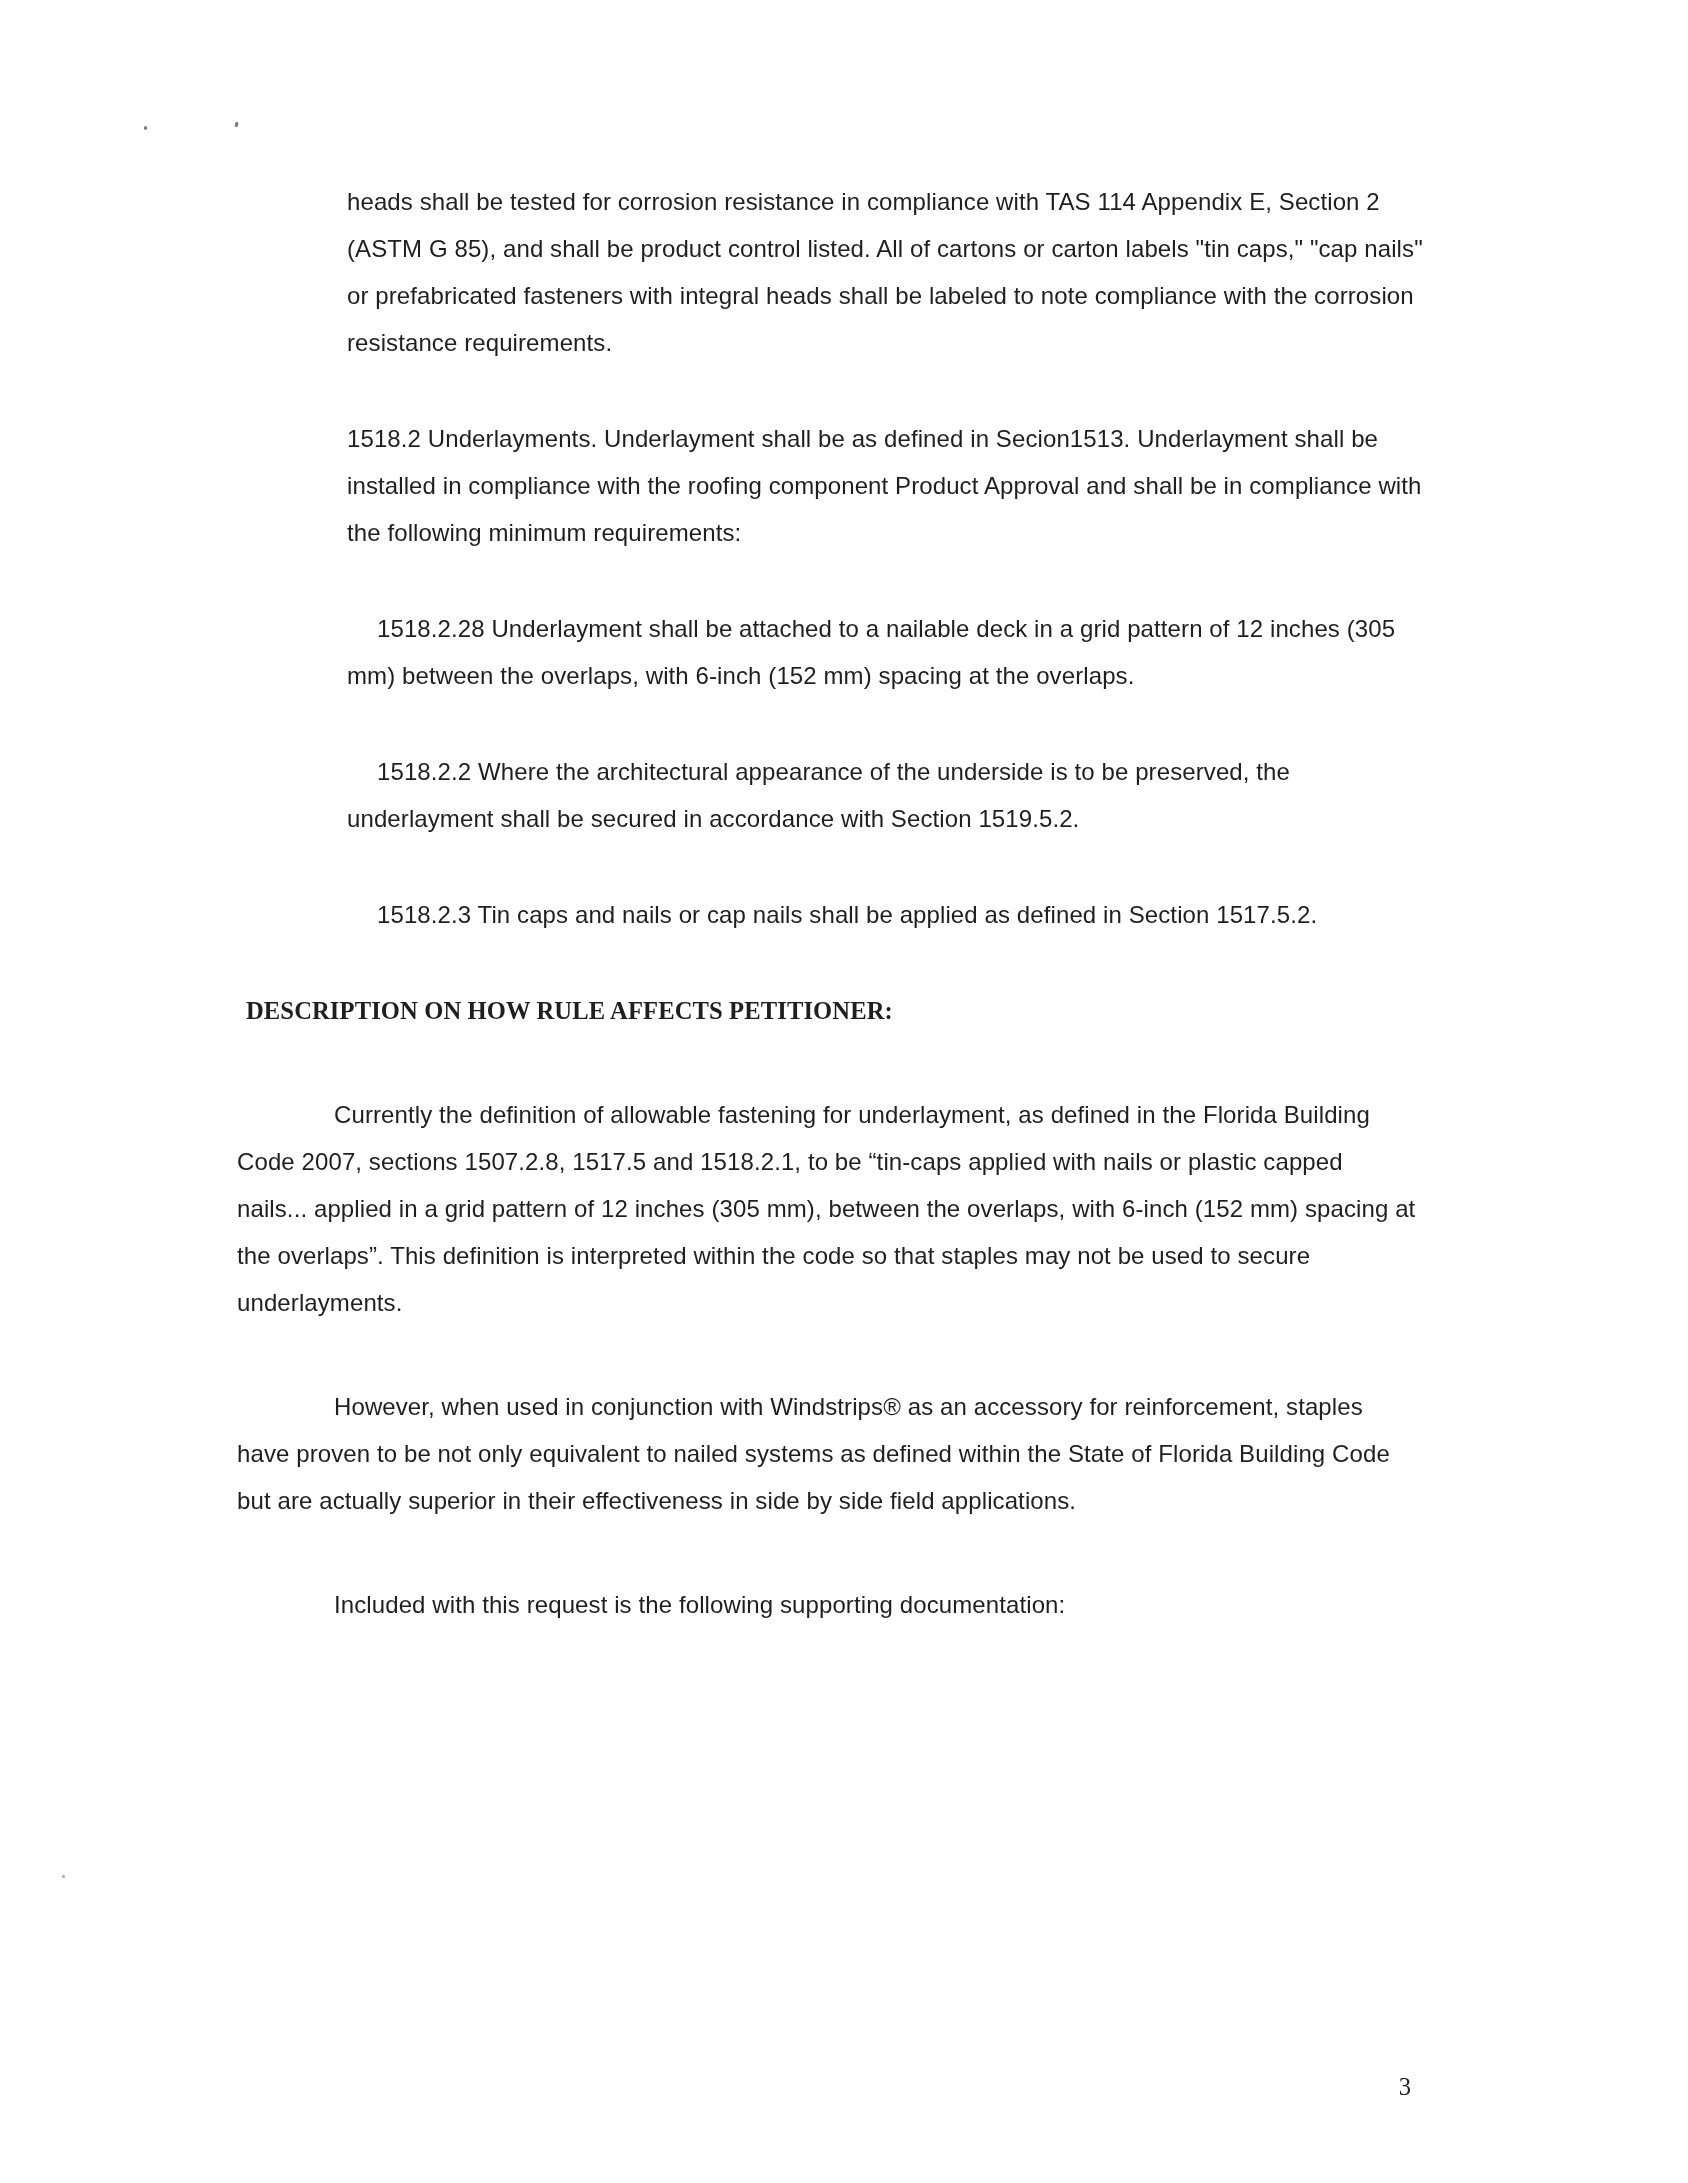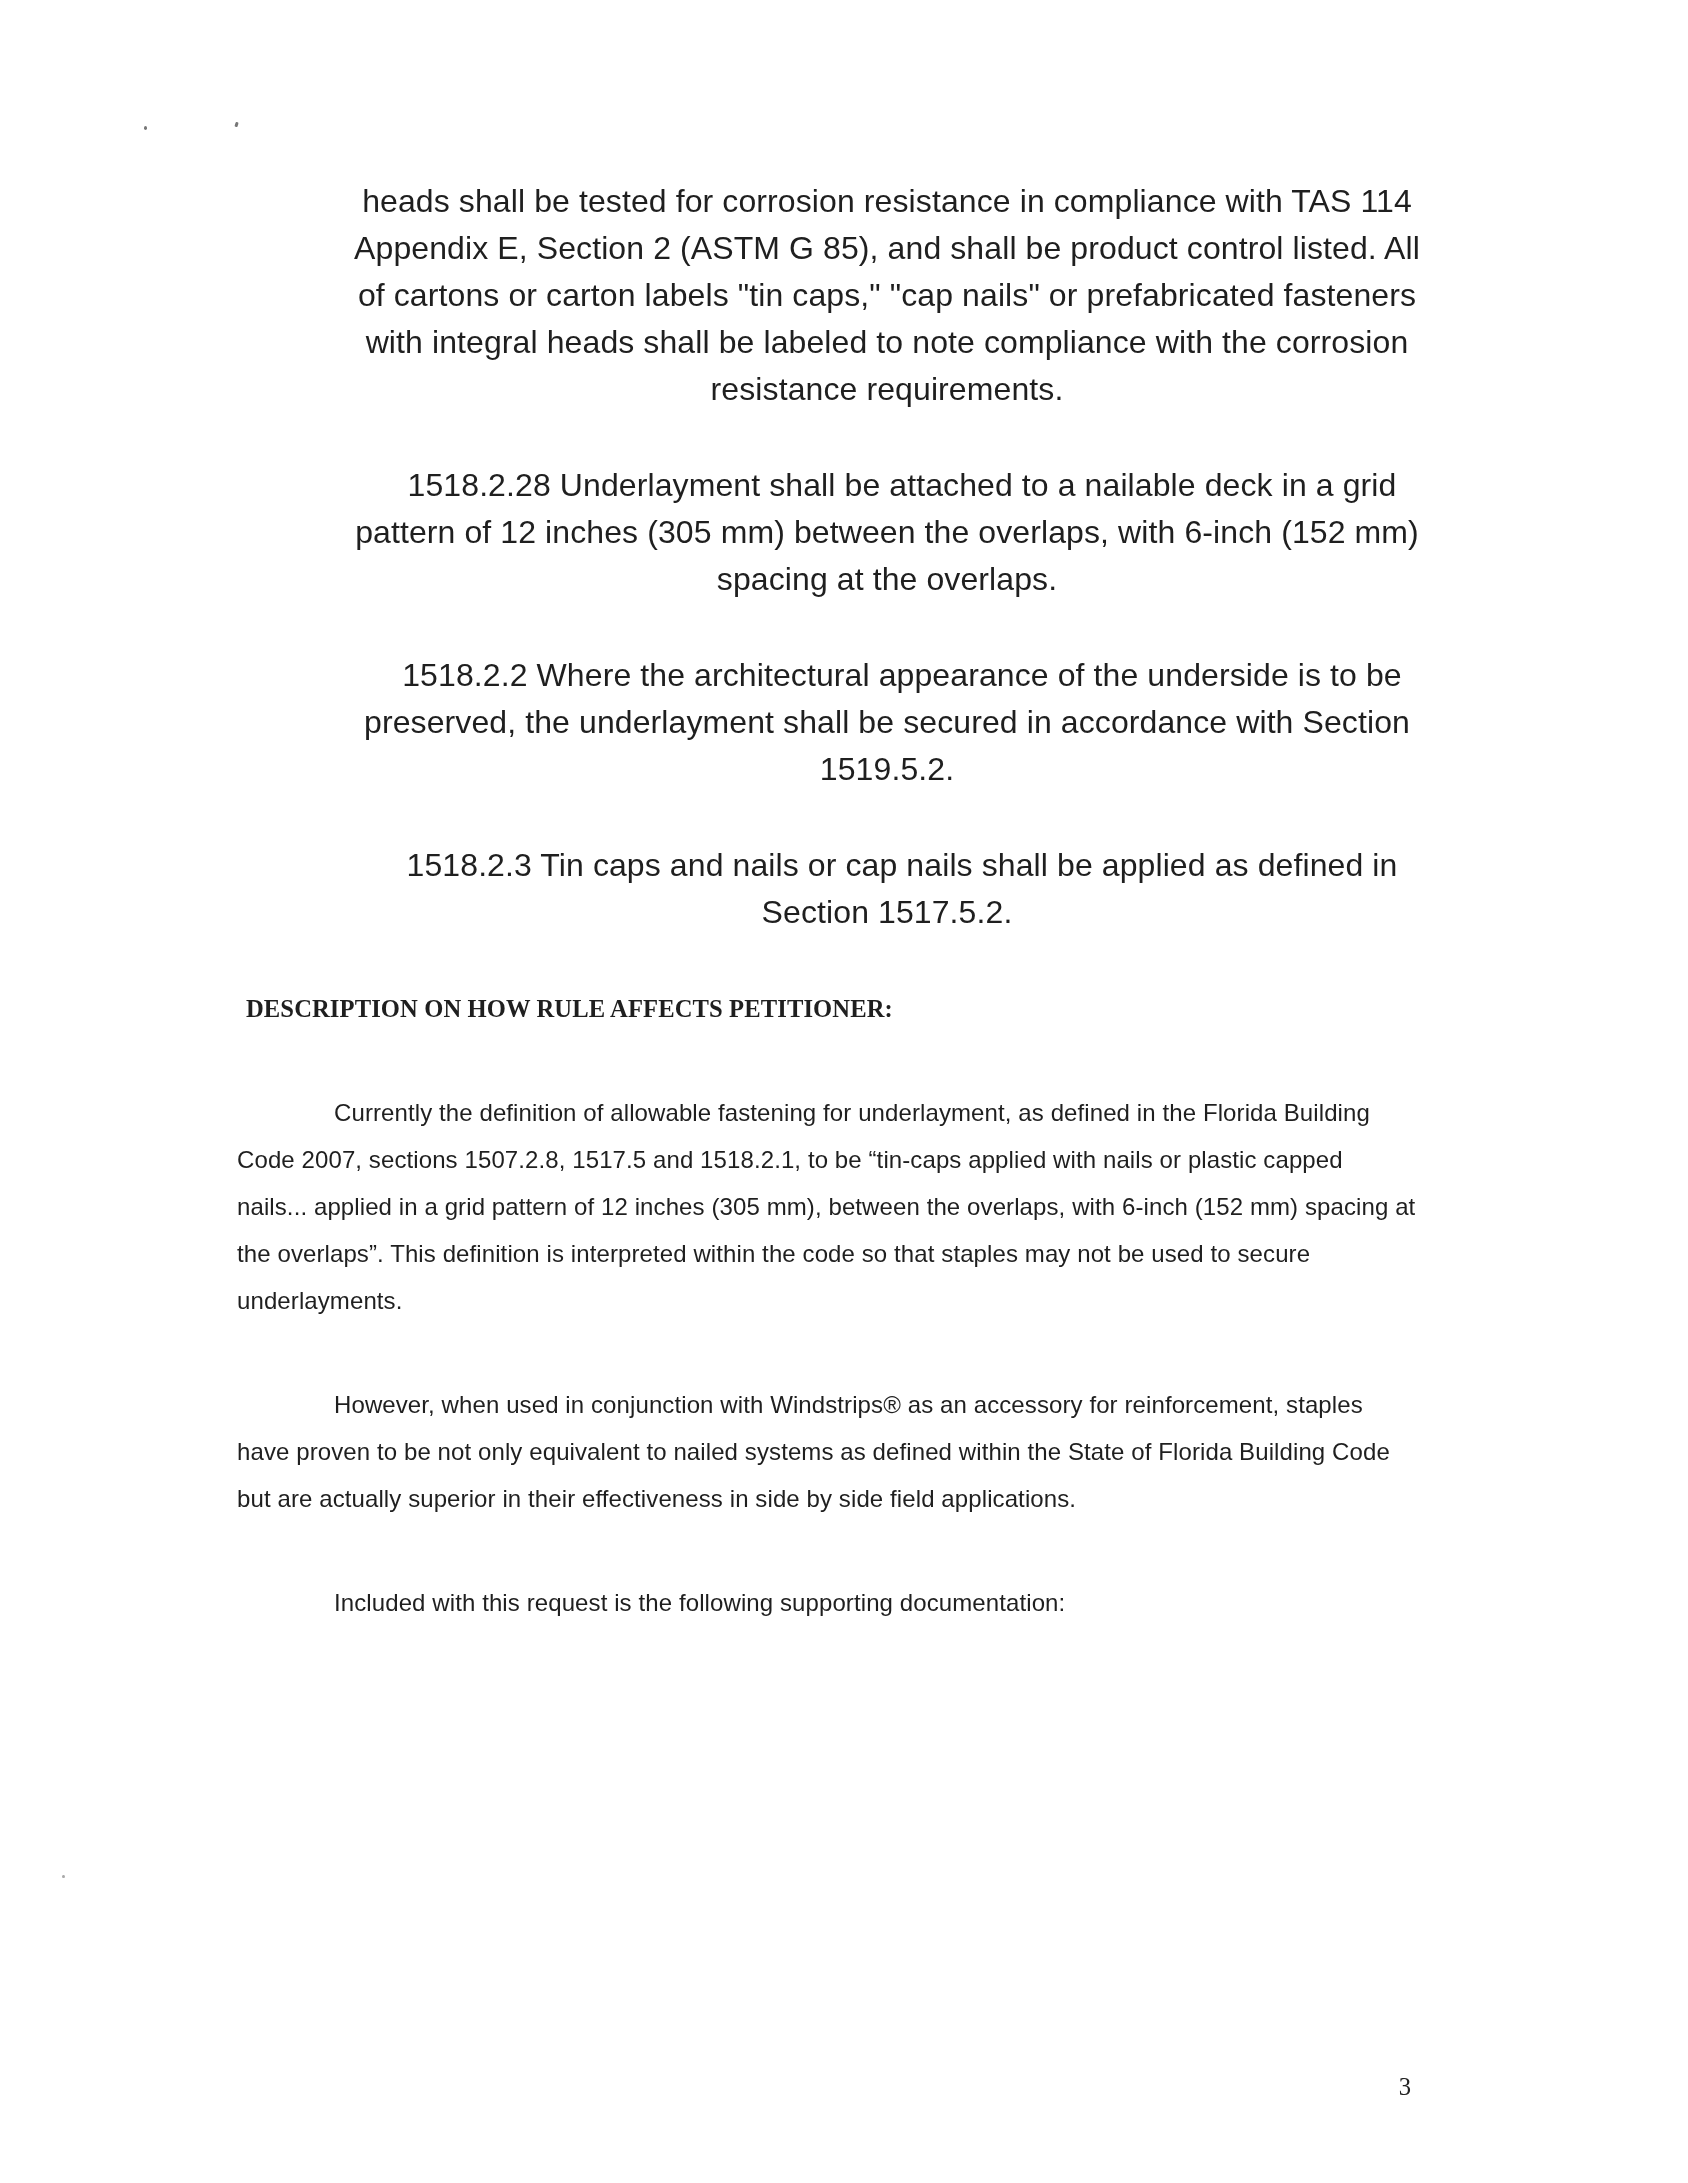--- a/index.html
+++ b/index.html
@@ -20,24 +20,24 @@
     position: absolute;
     top: 178px;
     left: 0;
     right: 0;
   }
   
   .q-para {
     margin: 0 0 49px 0;
     padding-left: 347px;
     padding-right: 262px;
-    font-size: 32px;
+    font-size: 24px;
     line-height: 47px;
     letter-spacing: 0.1px;
-    text-align: center;
+    text-align: left;
   }
   .q-sub {
     text-indent: 30px;
   }
   
   .heading {
     margin: 17.3px 0 0 0;
     padding-left: 246px;
     padding-right: 262px;
     font-size: 24.6px;
@@ -82,20 +82,21 @@
 <div class="page">
 
   <span class="artifact a1"></span>
   <span class="artifact a2"></span>
   <span class="artifact a3"></span>
 
   <div class="content">
 
     <p class="q-para">heads shall be tested for corrosion resistance in compliance with TAS 114 Appendix E, Section 2 (ASTM G 85), and shall be product control listed. All of cartons or carton labels "tin caps," "cap nails" or prefabricated fasteners with integral heads shall be labeled to note compliance with the corrosion resistance requirements.</p>
 
+    <p class="q-para">1518.2 Underlayments. Underlayment shall be as defined in Secion1513. Underlayment shall be installed in compliance with the roofing component Product Approval and shall be in compliance with the following minimum requirements:</p>
 
     <p class="q-para q-sub">1518.2.28 Underlayment shall be attached to a nailable deck in a grid pattern of 12 inches (305 mm) between the overlaps, with 6-inch (152 mm) spacing at the overlaps.</p>
 
     <p class="q-para q-sub">1518.2.2 Where the architectural appearance of the underside is to be preserved, the underlayment shall be secured in accordance with Section 1519.5.2.</p>
 
     <p class="q-para q-sub">1518.2.3 Tin caps and nails or cap nails shall be applied as defined in Section 1517.5.2.</p>
 
 
     <h2 class="heading">DESCRIPTION ON HOW RULE AFFECTS PETITIONER:</h2>
 

